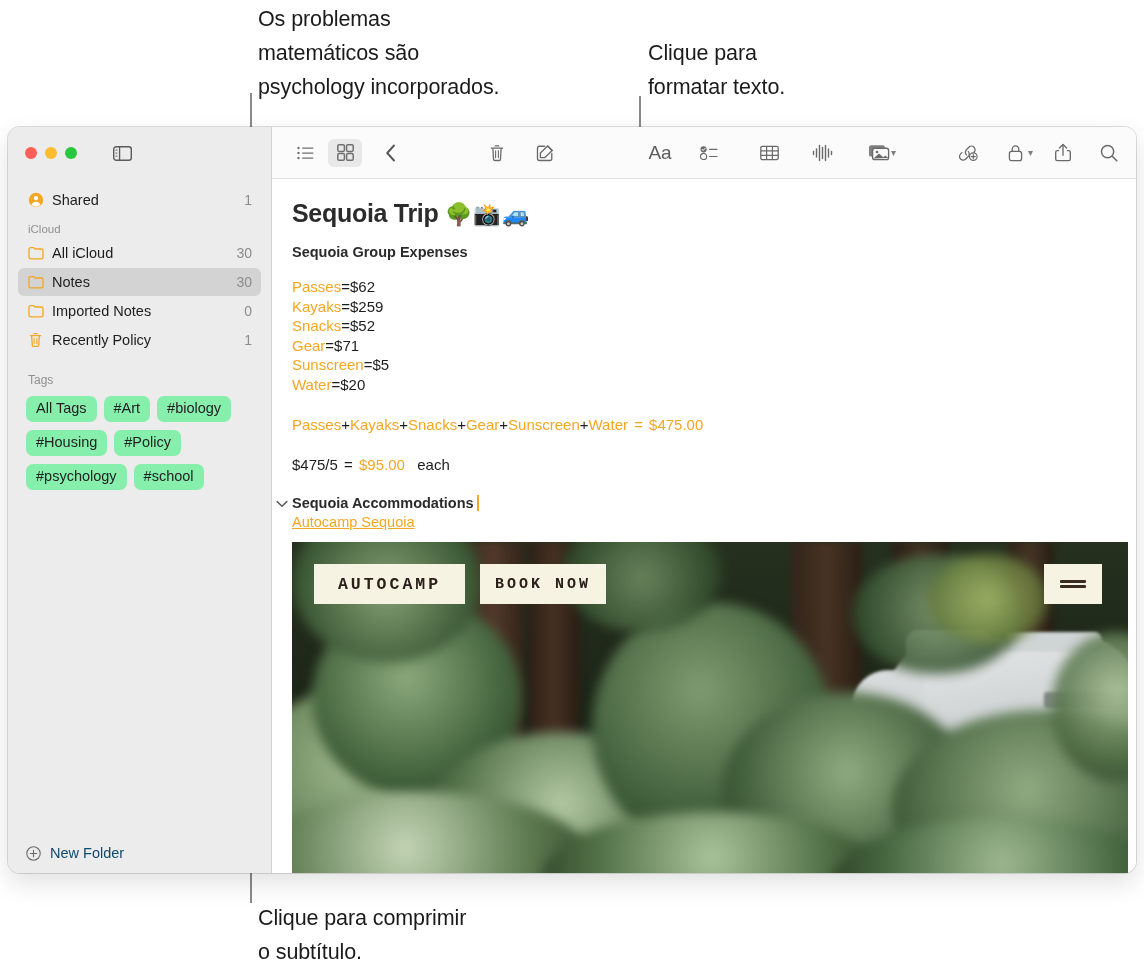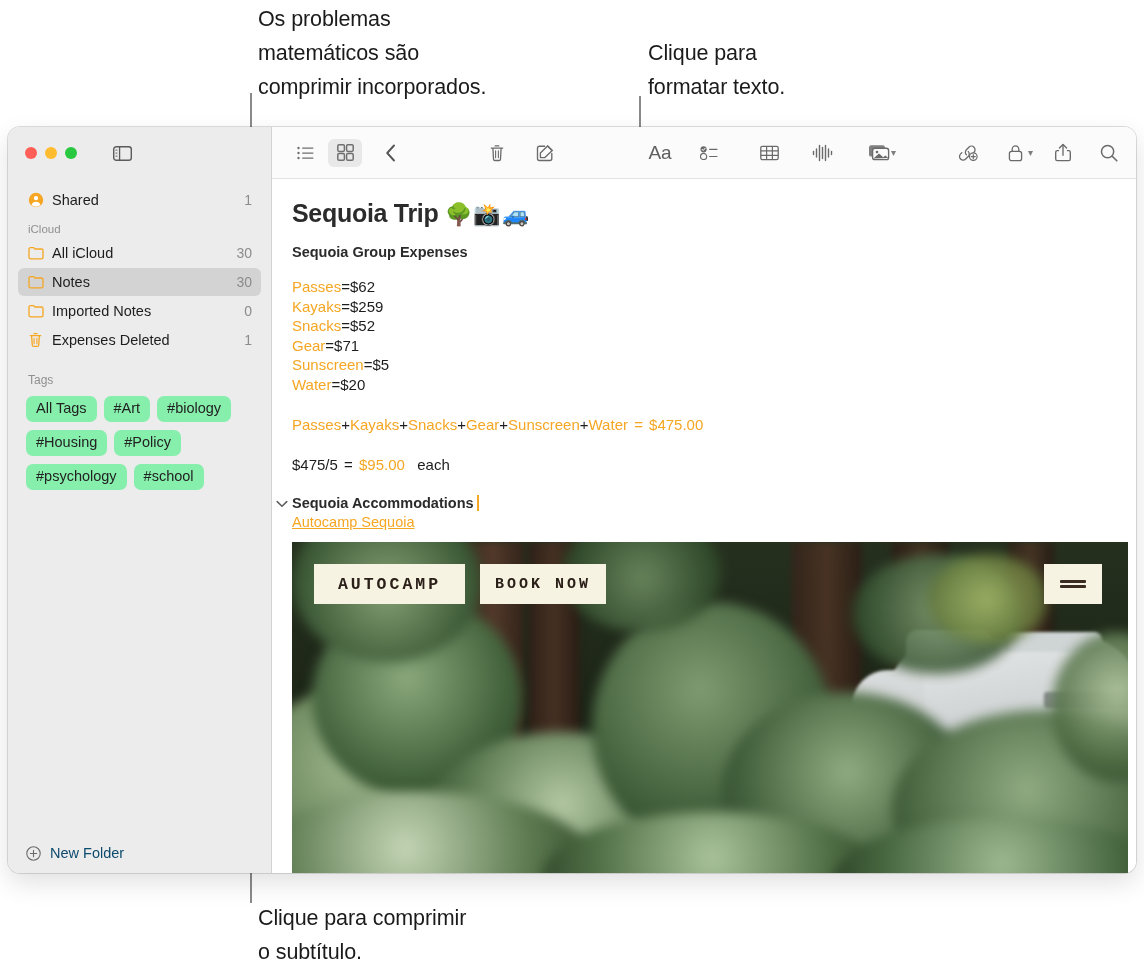--- a/index.html
+++ b/index.html
@@ -264,21 +264,21 @@
     filter: blur(1.5px);
   }
 </style>
 </head>
 <body>
 
 <div id="root">
 
   <div class="callout" id="co-math" style="left:258px; top:2px;">Os problemas
 matemáticos são
-comprimir incorporados.</div>
+psychology incorporados.</div>
   <div class="leader" style="left:250px; top:93px; height:37px;"></div>
   <div class="leader" style="left:250px; top:130px; height:333px;"></div>
   <div class="leader-h" style="left:250px; top:424px; width:30px;"></div>
 
   <div class="callout" id="co-format" style="left:648px; top:36px;">Clique para
 formatar texto.</div>
   <div class="leader" style="left:639px; top:96px; height:44px;"></div>
 
   <div class="callout" id="co-collapse" style="left:258px; top:901px;">Clique para comprimir
 o subtítulo.</div>
@@ -350,21 +350,21 @@
           <span class="cnt">0</span>
         </div>
 
         <div class="sb-row">
           <span class="ico">
             <svg width="15" height="16" viewBox="0 0 15 16">
               <path d="M2.3 3.6h10.4M6 1.7h3M3.6 3.6l.7 9.6a1.3 1.3 0 0 0 1.3 1.2h3.8a1.3 1.3 0 0 0 1.3-1.2l.7-9.6" fill="none" stroke="#f5a623" stroke-width="1.3" stroke-linecap="round" stroke-linejoin="round"></path>
               <path d="M6.1 6.2v5.6M8.9 6.2v5.6" stroke="#f5a623" stroke-width="1.1" stroke-linecap="round"></path>
             </svg>
           </span>
-          <span class="lbl">Expenses Deleted</span>
+          <span class="lbl">Recently Policy</span>
           <span class="cnt">1</span>
         </div>
 
         <div class="sb-section tags-hdr">Tags</div>
 
         <div class="tags-wrap">
           <span class="tag">All Tags</span>
           <span class="tag">#Art</span>
           <span class="tag">#biology</span>
           <span class="tag">#Housing</span>

